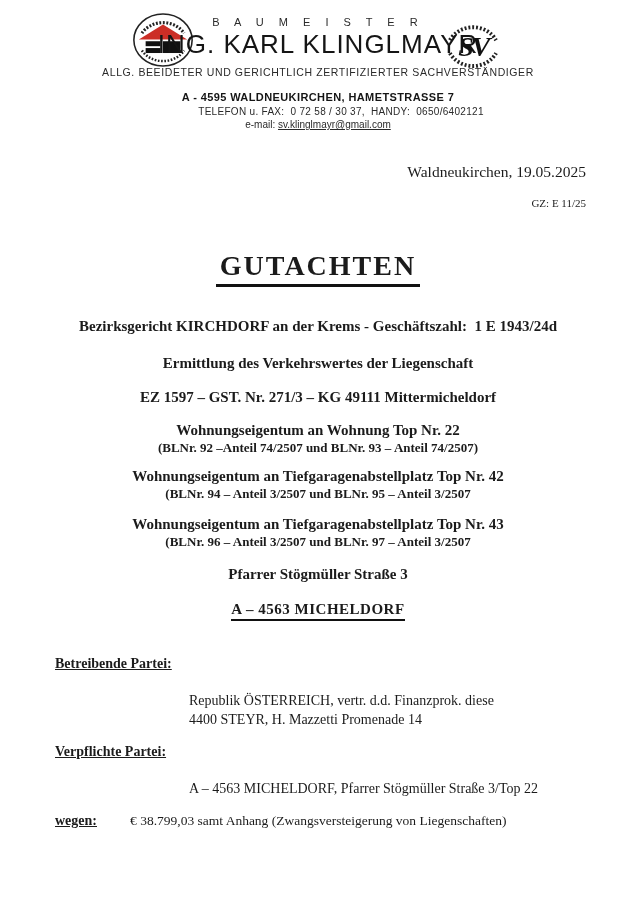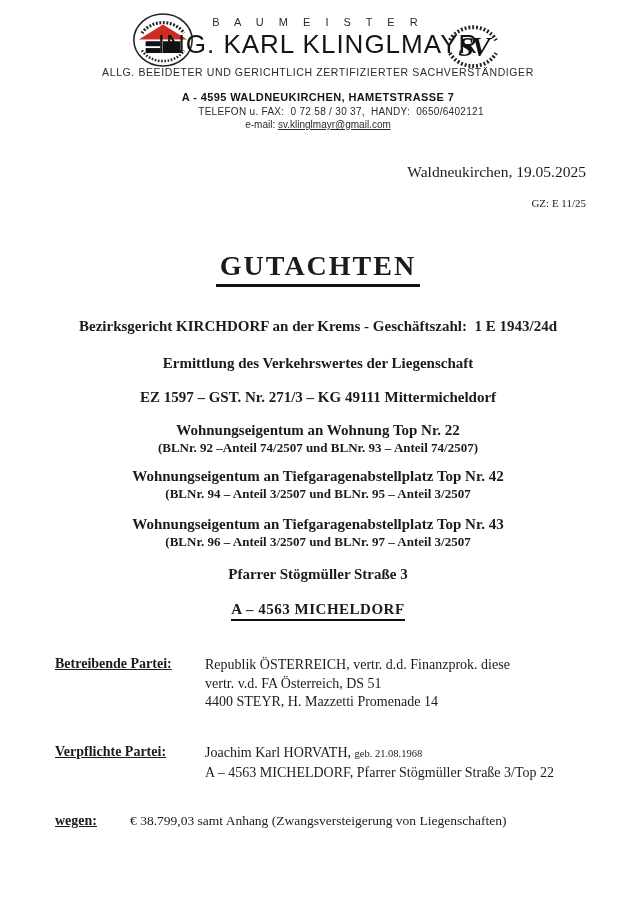--- a/index.html
+++ b/index.html
@@ -36,21 +36,21 @@
   .it0h{top:422px;} .it0d{top:440px;text-align:center;}
   .it1h{top:468px;} .it1d{top:486px;}
   .it2h{top:516px;} .it2d{top:534px;}
   .street{top:566px;}
   .city{top:600px;}
   .city span{display:inline-block;font-weight:bold;font-size:15px;
              border-bottom:2px solid #111;padding-bottom:1px;letter-spacing:0.5px;}
   
   .p-label{position:absolute;left:55px;font-weight:bold;font-size:14px;
            text-decoration:underline;white-space:nowrap;}
-  .p-value{position:absolute;left:205px;font-size:14px;line-height:18.5px;}
+  .p-value{position:absolute;left:189px;font-size:14px;line-height:18.5px;margin-top:36px;}
   .lbl-1{top:656px;} .val-1{top:656px;}
   .lbl-2{top:744px;} .val-2{top:744px;}
   .lbl-3{top:813px;}
   .val-3{position:absolute;left:130px;top:813px;font-size:13.5px;}
   .small-geb{font-size:10.5px;}
 </style>
 </head>
 <body>
 
 <div class="logo logo-left">
@@ -103,24 +103,22 @@
 <div class="center d-line it2d">(BLNr. 96 – Anteil 3/2507 und BLNr. 97 – Anteil 3/2507</div>
 
 <div class="center h-line street">Pfarrer Stögmüller Straße 3</div>
 <div class="center city">
   <span>A – 4563 MICHELDORF</span>
 </div>
 
 <div class="p-label lbl-1">Betreibende Partei:</div>
 <div class="p-value val-1">
   <div>Republik ÖSTERREICH, vertr. d.d. Finanzprok. diese</div>
-  <div>vertr. v.d. FA Österreich, DS 51</div>
   <div>4400 STEYR, H. Mazzetti Promenade 14</div>
 </div>
 
 <div class="p-label lbl-2">Verpflichte Partei:</div>
 <div class="p-value val-2">
-  <div><span>Joachim Karl HORVATH, </span><span class="small-geb">geb. 21.08.1968</span></div>
   <div>A – 4563 MICHELDORF, Pfarrer Stögmüller Straße 3/Top 22</div>
 </div>
 
 <div class="p-label lbl-3">wegen:</div>
 <div class="val-3">€ 38.799,03 samt Anhang (Zwangsversteigerung von Liegenschaften)</div>
 
 </body></html>

